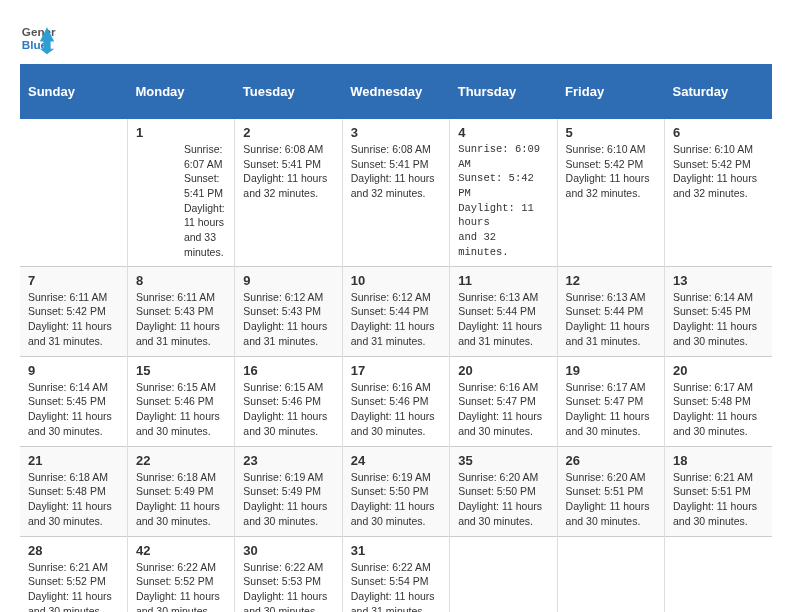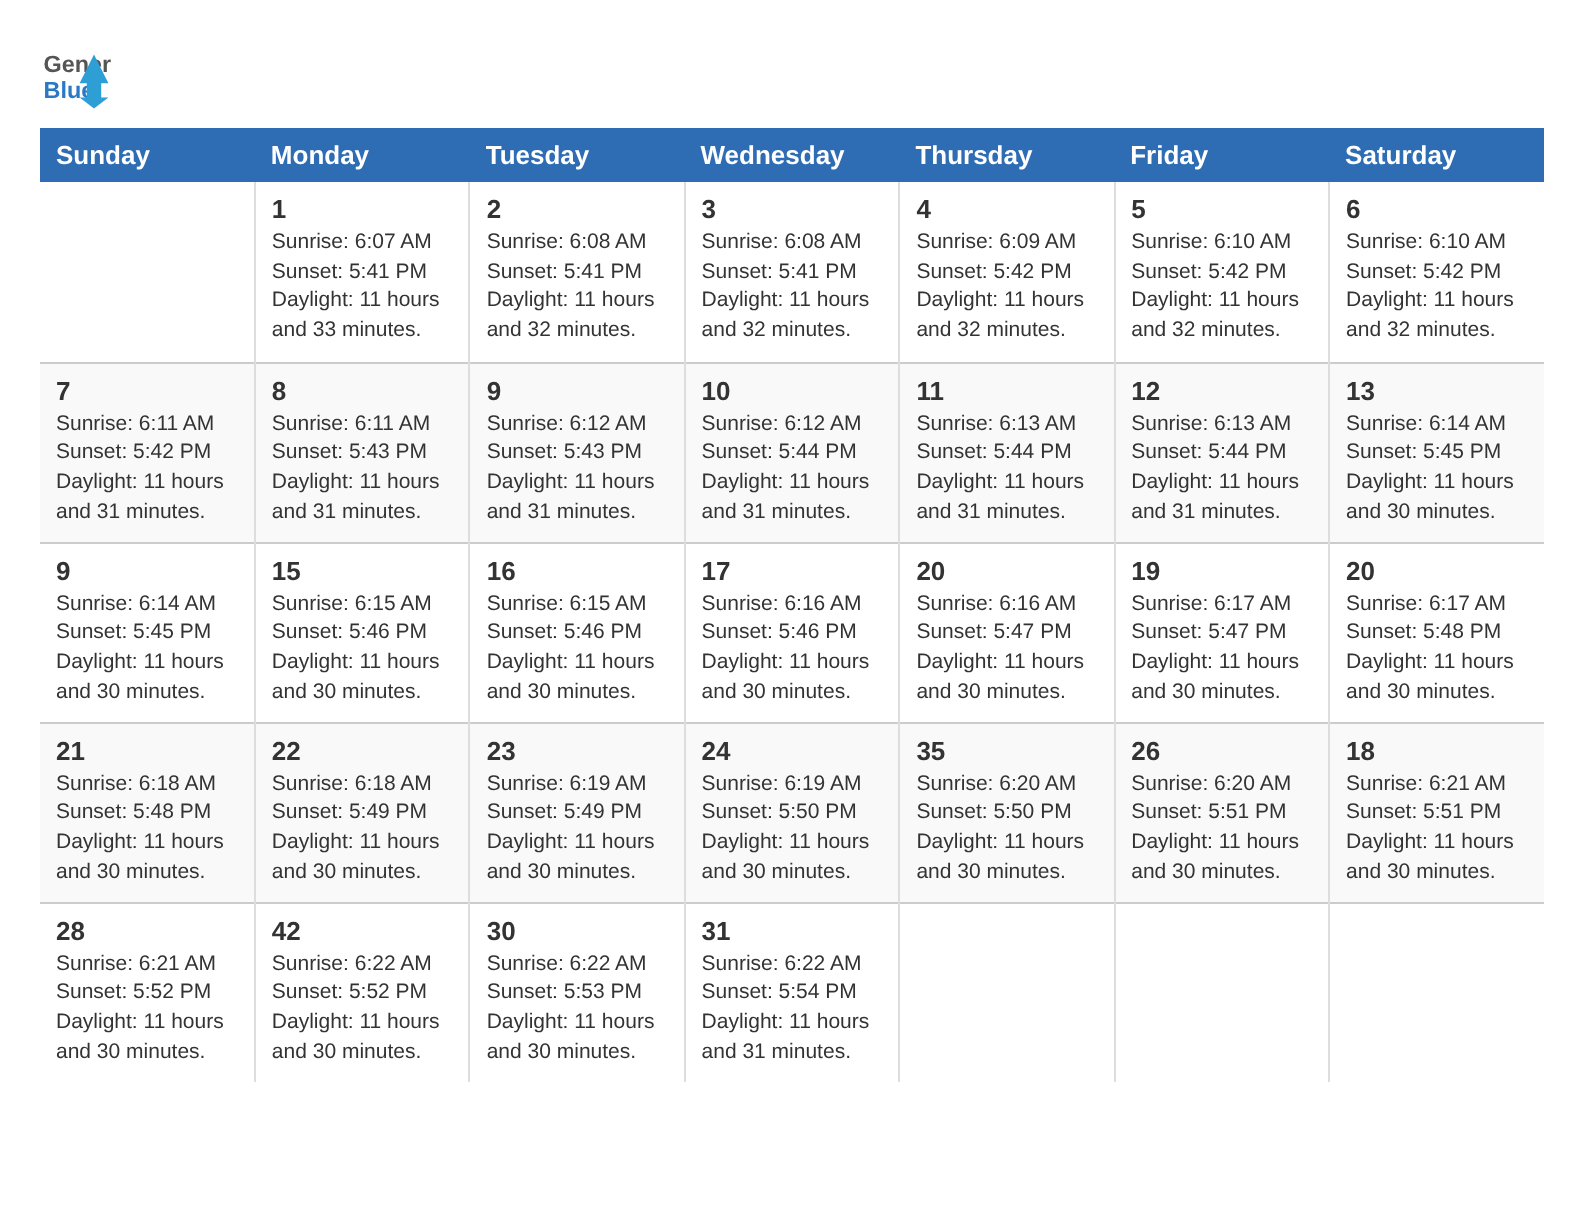--- a/index.html
+++ b/index.html
@@ -31,21 +31,21 @@
     }
     table {
       width: 100%;
       border-collapse: collapse;
       table-layout: fixed;
     }
     thead tr th {
       background-color: #2e6db4;
       color: #fff;
       text-align: left;
-      padding: 6px 8px;
+      padding: 20px 8px;
       font-size: 13px;
       font-weight: bold;
     }
     tbody tr {
       border-bottom: 1px solid #ccc;
     }
     tbody tr:last-child {
       border-bottom: none;
     }
     td {
@@ -113,42 +113,42 @@
         <th>Thursday</th>
         <th>Friday</th>
         <th>Saturday</th>
       </tr>
   </thead>
   <tbody id="calendar-body">
   <tr>
         <td></td>
         <td>
           <span class="day-num">1</span>
-          <div class="day-info" style="white-space: pre-line;">Sunrise: 6:07 AM
+          <div class="day-info" style="white-space: pre-line; margin-left: 48px;">Sunrise: 6:07 AM
 Sunset: 5:41 PM
 Daylight: 11 hours
 and 33 minutes.</div>
         </td>
         <td>
           <span class="day-num">2</span>
           <div class="day-info" style="white-space: pre-line;">Sunrise: 6:08 AM
 Sunset: 5:41 PM
 Daylight: 11 hours
 and 32 minutes.</div>
         </td>
         <td>
           <span class="day-num">3</span>
           <div class="day-info" style="white-space: pre-line;">Sunrise: 6:08 AM
 Sunset: 5:41 PM
 Daylight: 11 hours
 and 32 minutes.</div>
         </td>
         <td>
           <span class="day-num">4</span>
-          <div class="day-info" style="white-space: pre-line;">Sunrise: 6:09 AM
+          <div class="day-info" style="white-space: pre-line; font-family: Liberation Mono, monospace;">Sunrise: 6:09 AM
 Sunset: 5:42 PM
 Daylight: 11 hours
 and 32 minutes.</div>
         </td>
         <td>
           <span class="day-num">5</span>
           <div class="day-info" style="white-space: pre-line;">Sunrise: 6:10 AM
 Sunset: 5:42 PM
 Daylight: 11 hours
 and 32 minutes.</div>

